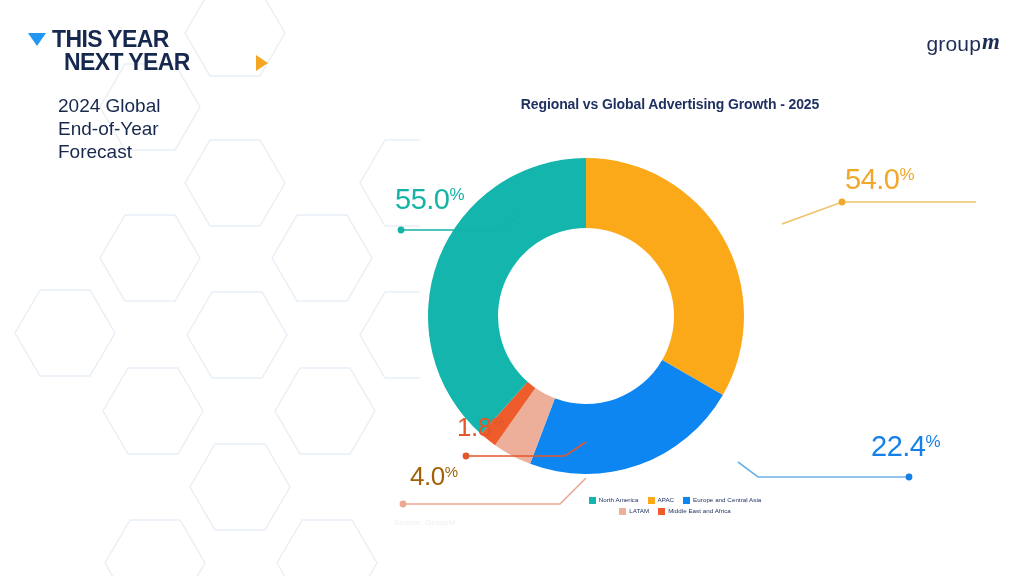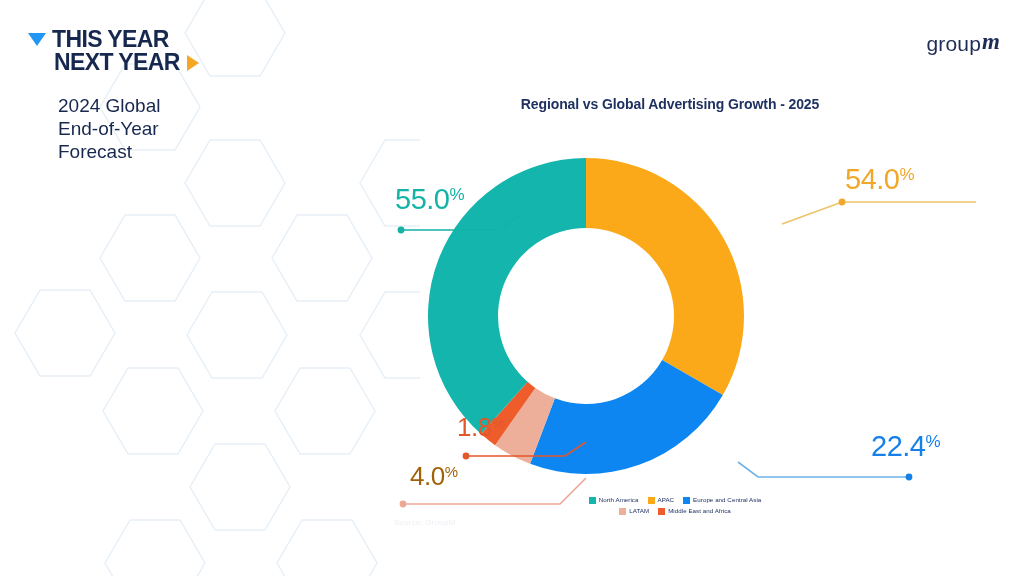--- a/index.html
+++ b/index.html
@@ -89,21 +89,21 @@
       <path d="M385 140 L360 183 L385 226 L435 226 L460 183 L435 140 Z"></path>
       <path d="M385 292 L360 335 L385 378 L435 378 L460 335 L435 292 Z"></path>
     </g>
   </svg>
 
   <div id="brand">
     <div class="tyny-line">
       <span class="tri tri-down"></span>
       <span class="tyny-txt">THIS YEAR</span>
     </div>
-    <div class="tyny-line" style="margin-left:26px;">
+    <div class="tyny-line" style="margin-left:36px;justify-content:space-between;">
       <span class="tyny-txt">NEXT YEAR</span>
       <span class="tri tri-right"></span>
     </div>
     <div id="subtitle" style="white-space:pre-line;margin-top:20px;">2024 Global
 End-of-Year
 Forecast</div>
   </div>
 
   <div id="logo">
     <span class="gm">group</span>

